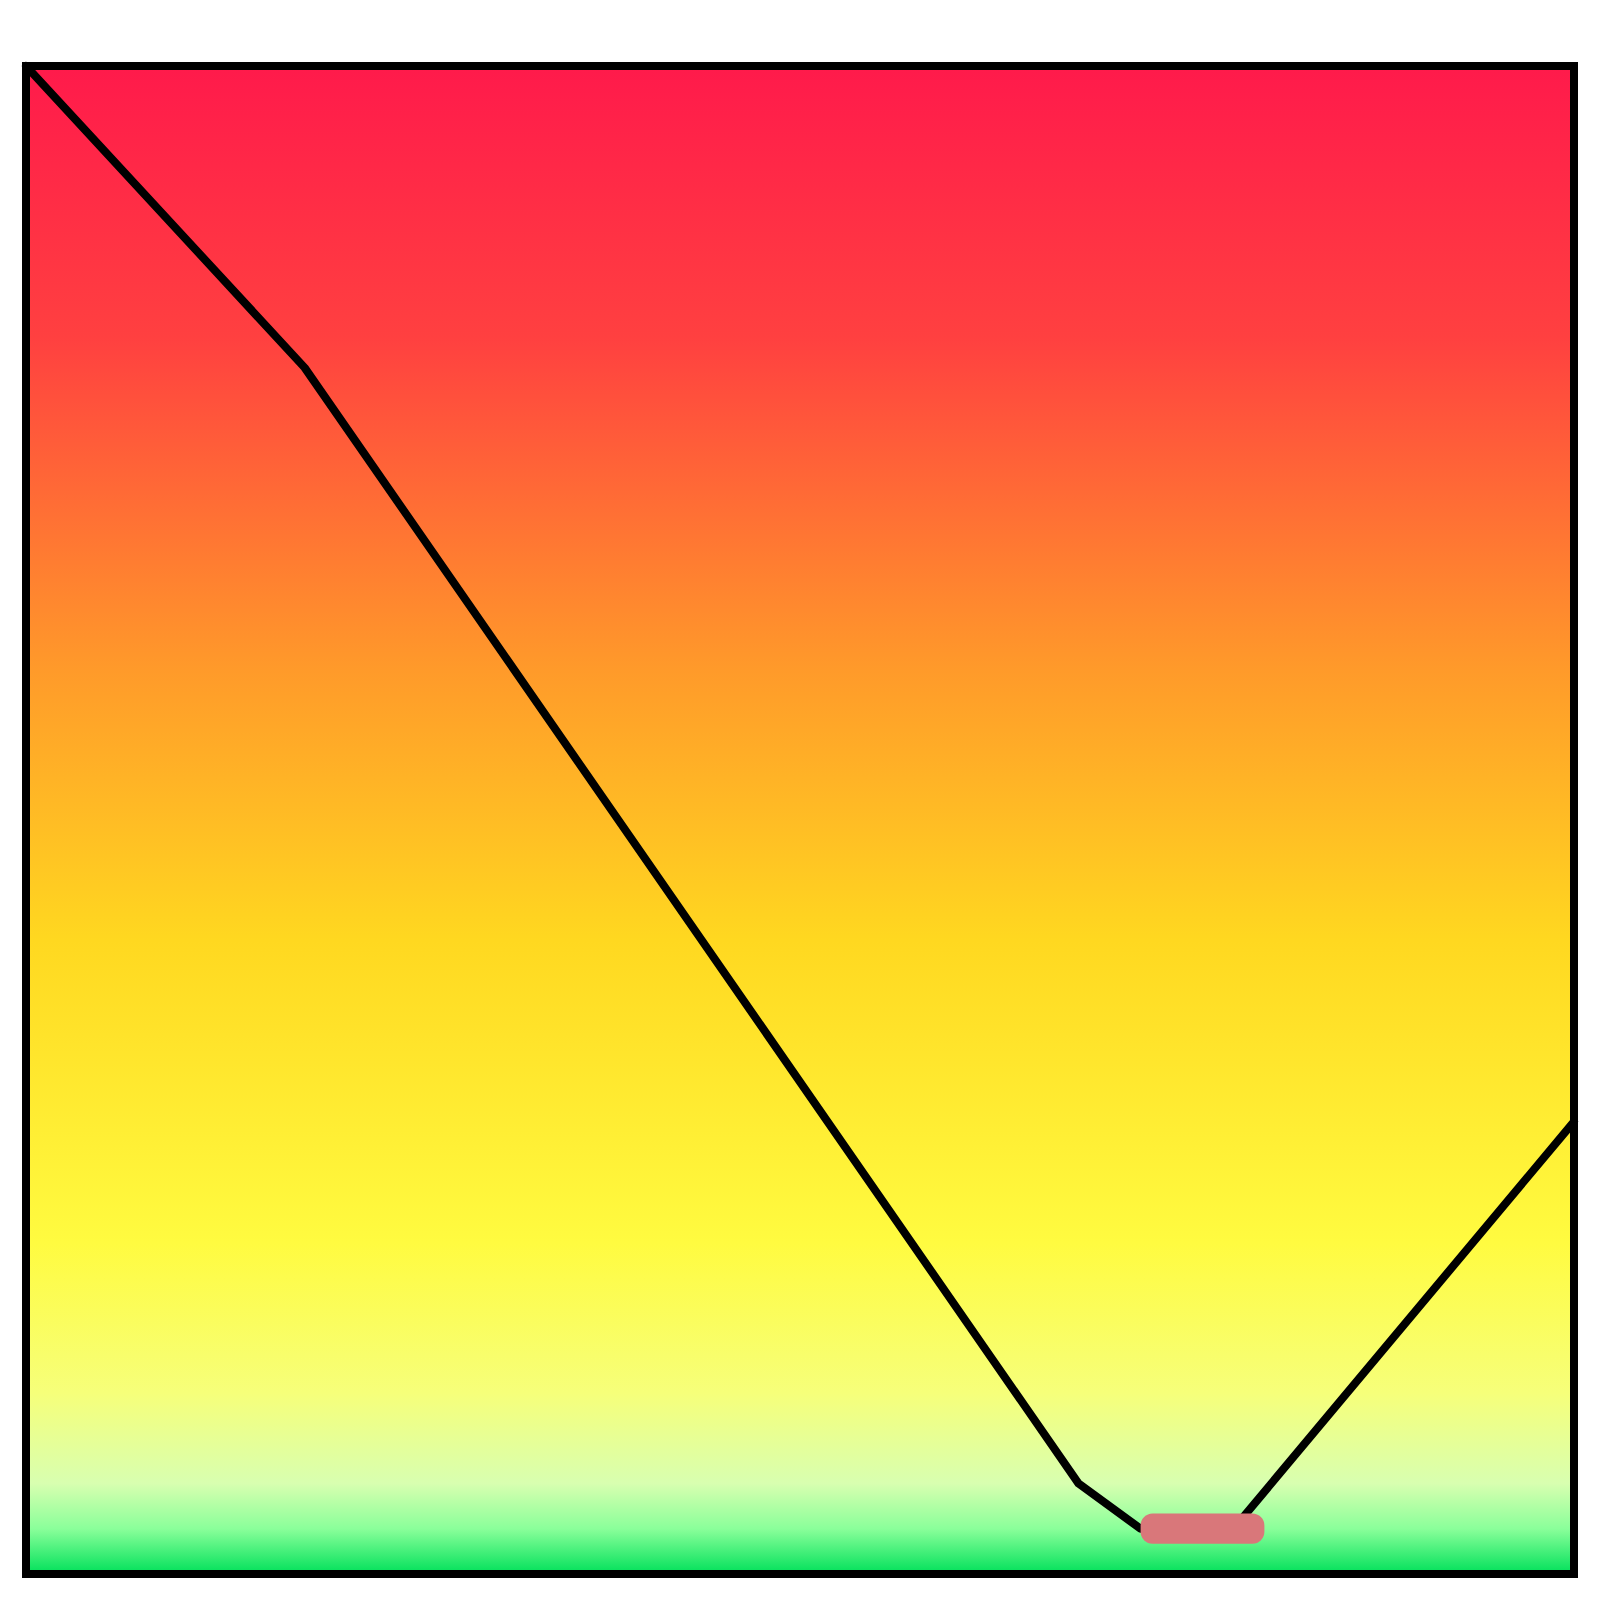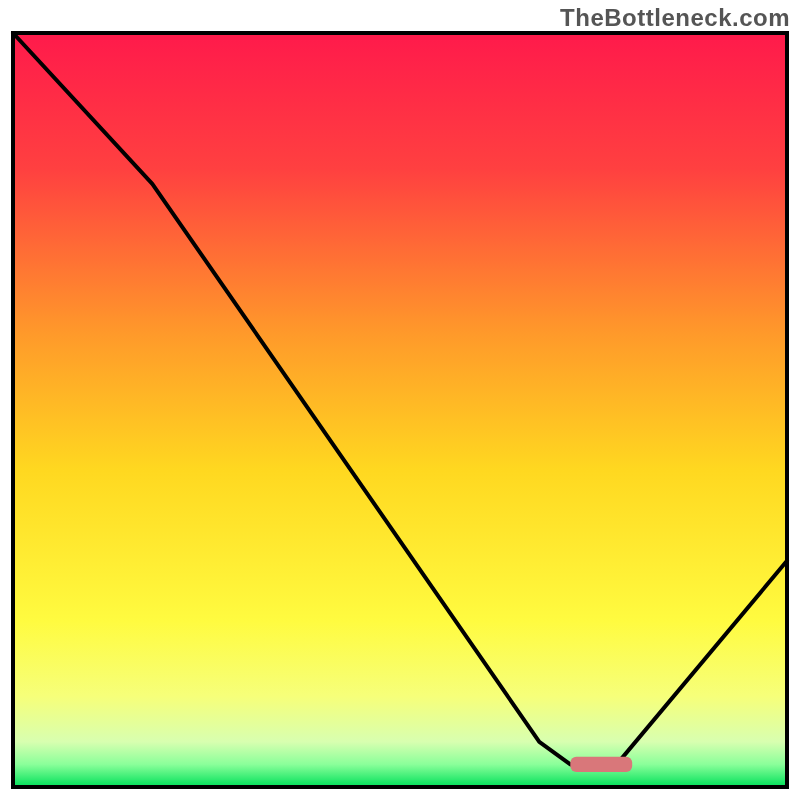--- a/index.html
+++ b/index.html
@@ -29,21 +29,20 @@
     top: 30px;
     left: 10px;
     width: 780px;
     height: 760px;
   }
 </style>
 </head>
 <body>
 
 <div class="frame">
-  <div class="watermark">TheBottleneck.com</div>
 
   <svg viewBox="0 0 780 760" preserveAspectRatio="none">
     <defs>
       <linearGradient id="bg-grad" x1="0" y1="0" x2="0" y2="1">
       <stop offset="0%" stop-color="#ff1a4b"></stop>
           <stop offset="18%" stop-color="#ff4040"></stop>
           <stop offset="40%" stop-color="#ff9a2a"></stop>
           <stop offset="57.99999999999999%" stop-color="#ffd820"></stop>
           <stop offset="78%" stop-color="#fffb40"></stop>
           <stop offset="88%" stop-color="#f6ff7a"></stop>

